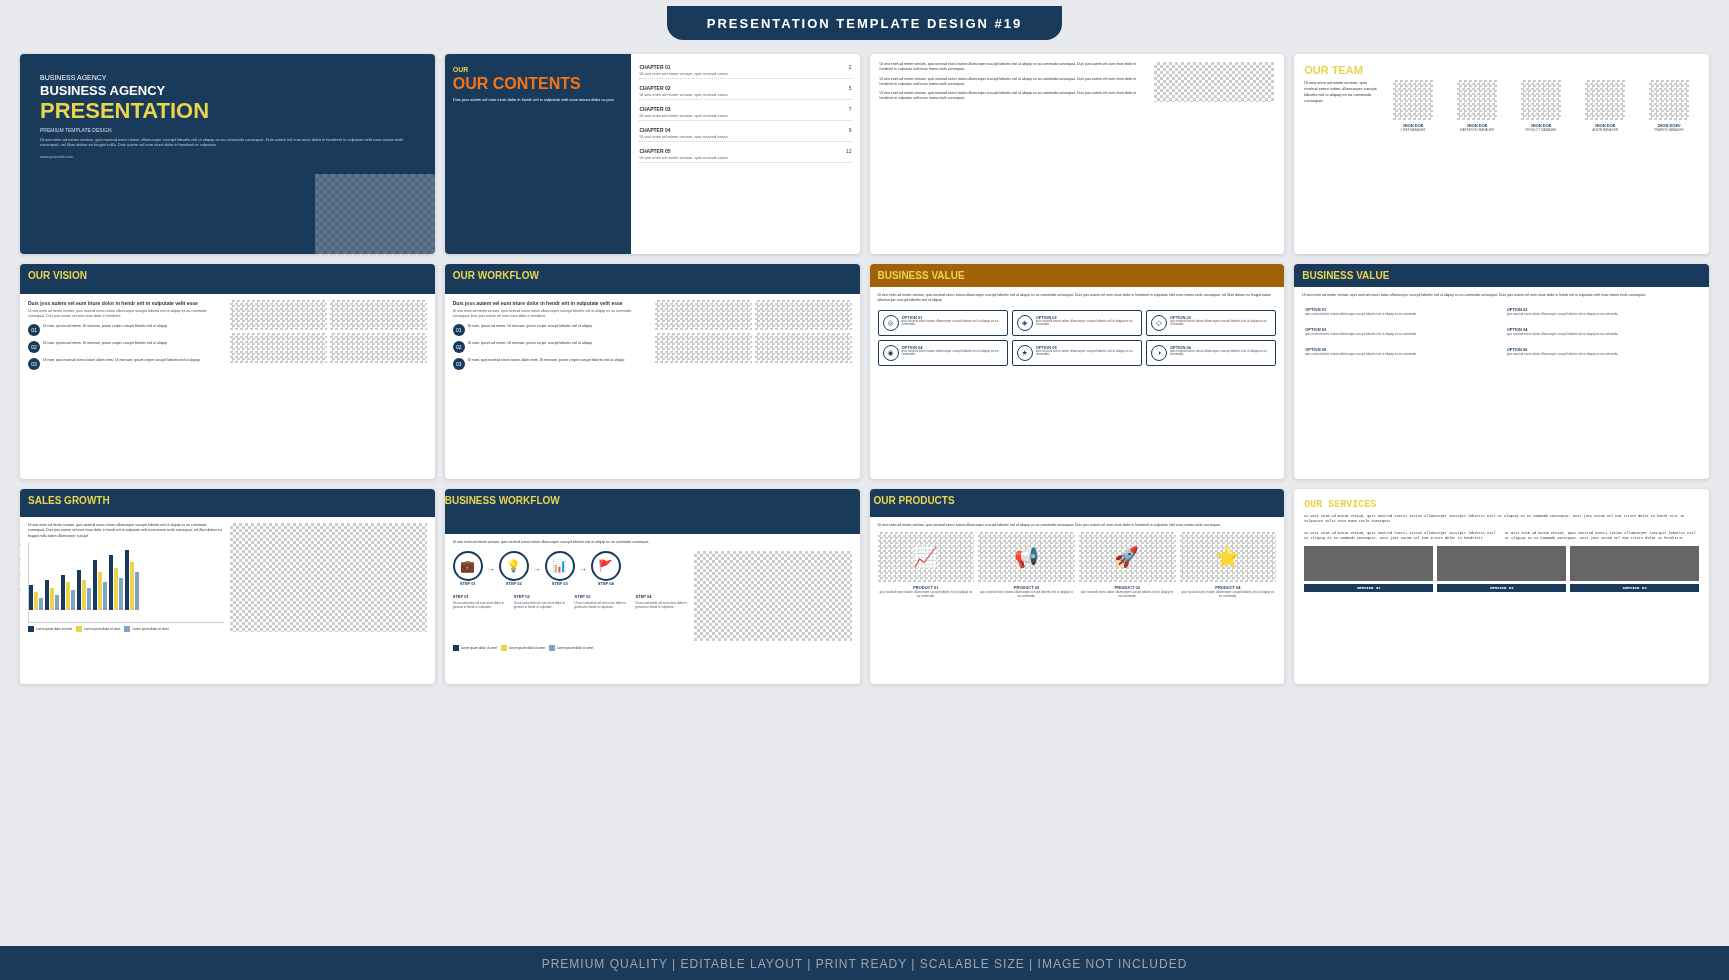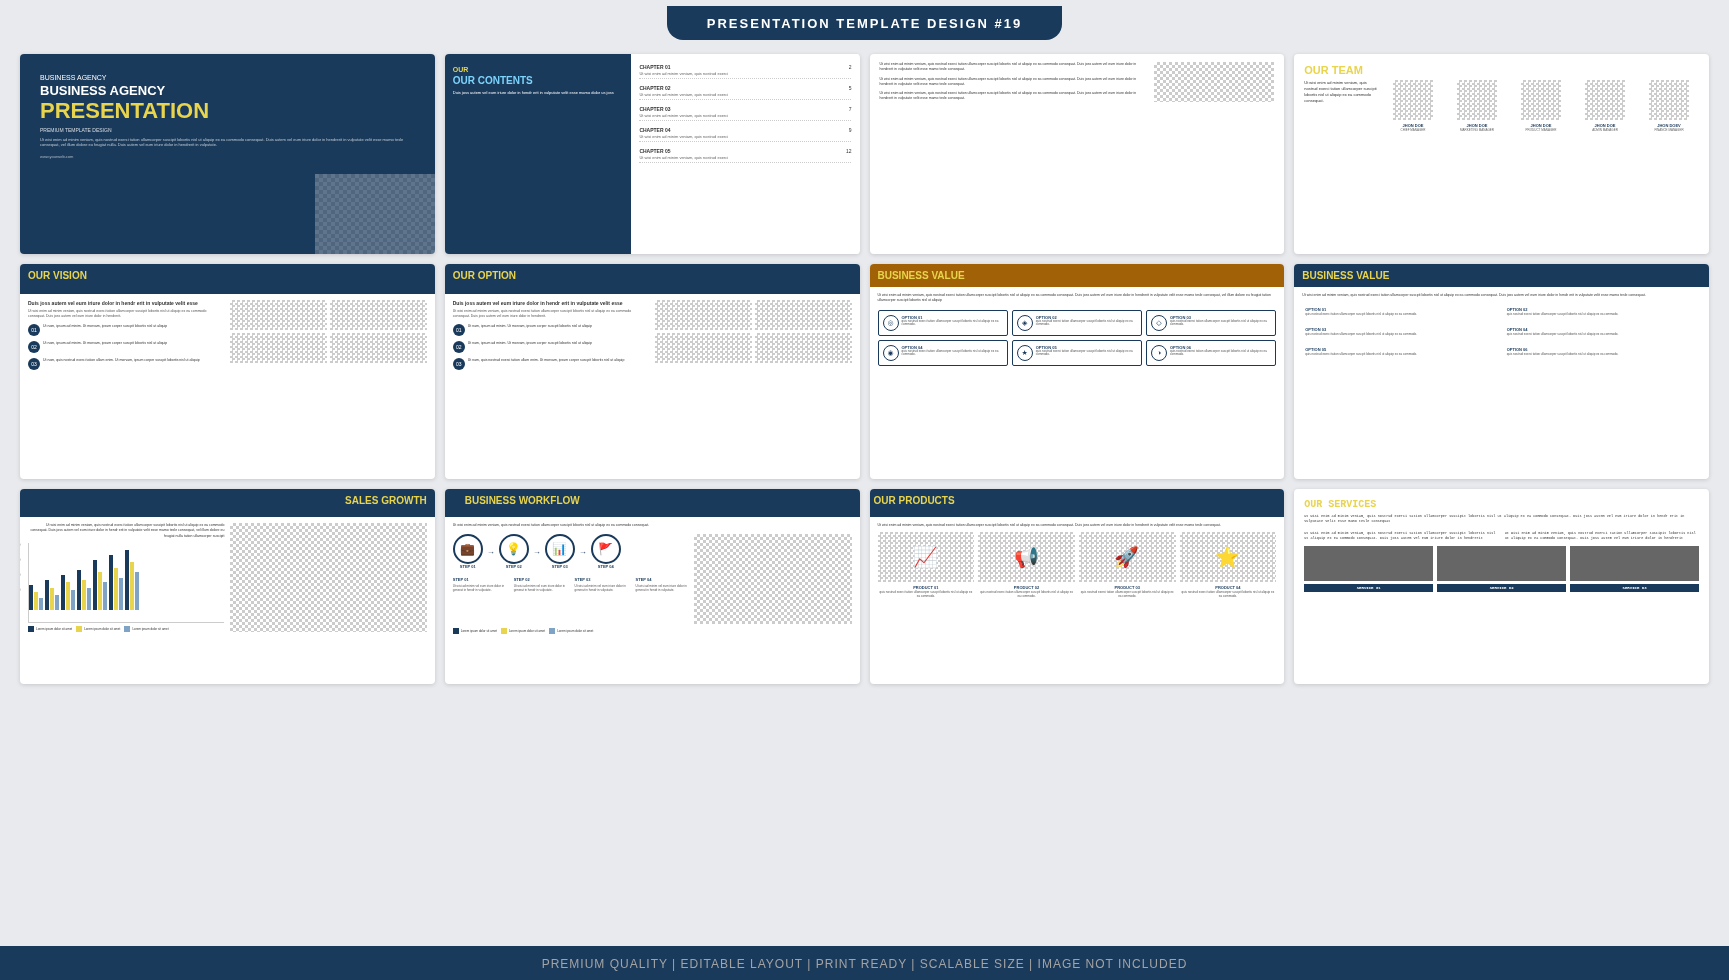--- a/index.html
+++ b/index.html
@@ -68,21 +68,21 @@
     .slide2-left {
       background: #1a3a5c;
       width: 45%;
       padding: 12px 8px;
     }
     .slide2-right {
       width: 55%;
       padding: 10px 8px;
       background: white;
     }
-    .slide2-accent { color: #7dd3fc; font-size: 10px; font-weight: 900; }
+    .slide2-accent { color: #f97316; font-size: 16px; font-weight: 900; }
     .slide2-desc { color: white; font-size: 4px; line-height: 1.4; margin-top: 4px; }
     .chapter-line { display: flex; justify-content: space-between; margin-bottom: 6px; border-bottom: 1px dotted #ccc; padding-bottom: 2px; }
     .chapter-label { font-size: 5px; font-weight: bold; color: #333; }
     .chapter-num { font-size: 5px; color: #333; }
     .chapter-sub { font-size: 4px; color: #666; margin-top: 1px; }
 
     
     .slide3 { height: 200px; }
     .slide3-header { background: #1a3a5c; padding: 8px 10px; }
     .slide3-title { color: #e8d44d; font-size: 11px; font-weight: 900; }
@@ -188,31 +188,31 @@
     
     .row3-container {
       padding: 0 20px;
       display: grid;
       grid-template-columns: repeat(4, 1fr);
       gap: 10px;
       margin-top: 10px;
     }
 
     
-    .slide9 { height: 195px; text-align: right; }
+    .slide9 { height: 195px; }
     .slide9-header { background: #1a3a5c; padding: 6px 8px; height: 28px; }
     .slide9-title { color: #e8d44d; font-size: 10px; font-weight: 900; }
     .slide9-body { padding: 6px 8px; display: flex; gap: 6px; }
     .slide9-left { flex: 1; }
     .slide9-right { flex: 1; }
     .slide9-desc { font-size: 3.5px; color: #333; line-height: 1.5; margin-bottom: 4px; }
 
     
     .slide10 { height: 195px; }
-    .slide10-header { background: #1a3a5c; padding: 6px 20px; height: 28px; }
+    .slide10-header { background: #1a3a5c; padding: 6px 0; height: 45px; }
     .slide10-title { color: #e8d44d; font-size: 10px; font-weight: 900; }
     .slide10-body { padding: 6px 8px; }
     .slide10-desc { font-size: 3.5px; color: #333; line-height: 1.5; margin-bottom: 6px; }
     .workflow-steps { display: flex; align-items: center; gap: 4px; margin-bottom: 8px; }
     .step-circle {
       width: 30px; height: 30px;
       border: 2px solid #1a3a5c;
       border-radius: 50%;
       display: flex; align-items: center; justify-content: center;
       color: #1a3a5c;
@@ -424,21 +424,21 @@
           <div class="small-img"></div>
           <div class="small-img"></div>
           <div class="small-img"></div>
         </div>
       </div>
     </div>
   </div>
 
   <div class="slide-card slide6">
     <div class="slide5-header">
-      <div class="slide5-title">OUR OPTION</div>
+      <div class="slide5-title">OUR WORKFLOW</div>
     </div>
     <div class="slide5-body">
       <div class="slide5-left">
         <div class="slide5-subtitle">Duis joss autem vel eum iriure dolor in hendr erit in vulputate velit esse</div>
         <div class="slide5-desc">Ut wisi enim ad minim veniam, quis nostrud exerci tation ullamcorper suscipit lobortis nisl ut aliquip ex ea commodo consequat. Duis joss autem vel eum iriure dolor in hendrerit.</div>
         <div class="numbered-item">
           <div class="num-circle">01</div>
           <div class="num-text">Ut nam, ipsum ad minim. Ut morvam, ipsum corper suscpit lobortis nisl ut aliquip</div>
         </div>
         <div class="numbered-item">

